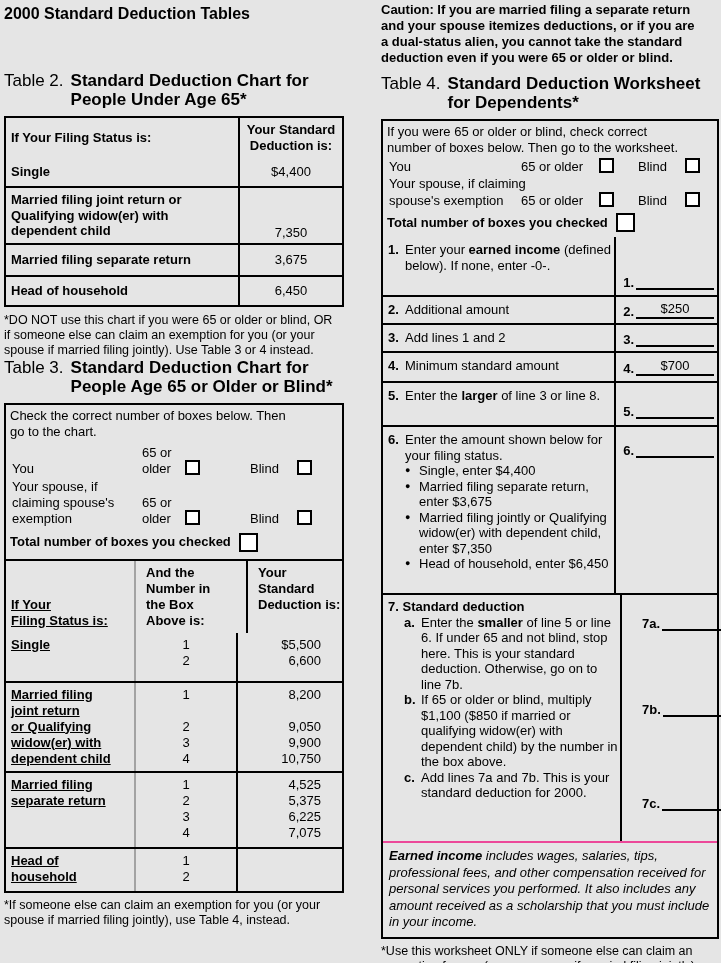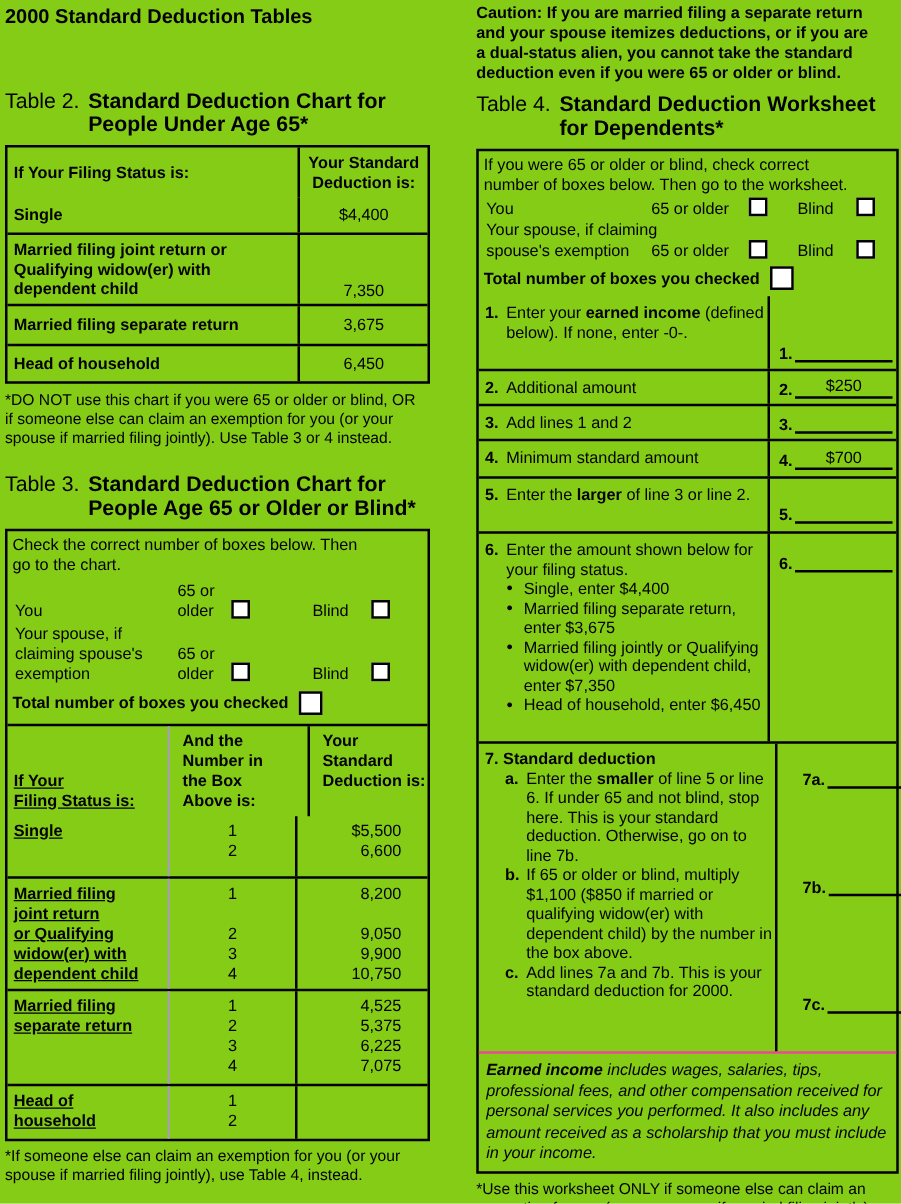--- a/index.html
+++ b/index.html
@@ -1,30 +1,30 @@
 <!DOCTYPE html>
 <html><head>
 <meta charset="utf-8">
 <style>
   html,body { margin:0; padding:0; background:#fff; }
   .page {
-    position:relative; width:721px; height:963px; background:#84cc16;
+    position:relative; width:721px; height:963px; background:#e5e5e5;
     font-family:"Liberation Sans", sans-serif; font-size:13px; color:#000;
     overflow:hidden; line-height:16px;
   }
   .col-left  { position:absolute; left:4px;  top:0; width:340px; }
   .col-right { position:absolute; left:381px; top:2px; width:338px; }
 
   .doc-title { font-size:16px; font-weight:bold; margin:4px 0 0 0; line-height:19px; }
 
   .caption { display:flex; font-size:17px; line-height:19px; margin:0; }
   .caption .prefix { white-space:nowrap; margin-right:7px; }
   .caption .ctitle { font-weight:bold; white-space:pre-line; }
   .cap2 { margin-top:48px; }
-  .cap3 { margin-top:20px; }
+  .cap3 { }
   .cap4 { margin-top:8px; }
 
   .footnote { font-size:12.5px; line-height:15px; white-space:pre-line; margin-top:6px; }
 
   .caution { font-weight:bold; font-size:13px; line-height:16px; white-space:pre-line; }
 
   
   .tbl { border:2px solid #000; margin-top:7px; }
   .trow { display:flex; border-top:2px solid #000; }
   .trow:first-child { border-top:none; }
@@ -339,21 +339,21 @@
               <span class="entry">
                 <span class="lbl">4.</span>
                 <span class="line"><span>$700</span></span>
               </span>
             </div>
           </div>
           <div class="trow">
             <div class="ws-text">
               <div class="hang">
                 <span class="num">5.</span>
-                <span class="body"><span>Enter the </span><span class="b">larger</span><span> of line 3 or line 2.</span></span>
+                <span class="body"><span>Enter the </span><span class="b">larger</span><span> of line 3 or line 8.</span></span>
               </div>
             </div>
             <div class="ws-amt">
               <span class="entry">
                 <span class="lbl">5.</span>
                 <span class="line"><span></span></span>
               </span>
             </div>
           </div>
         </div>

